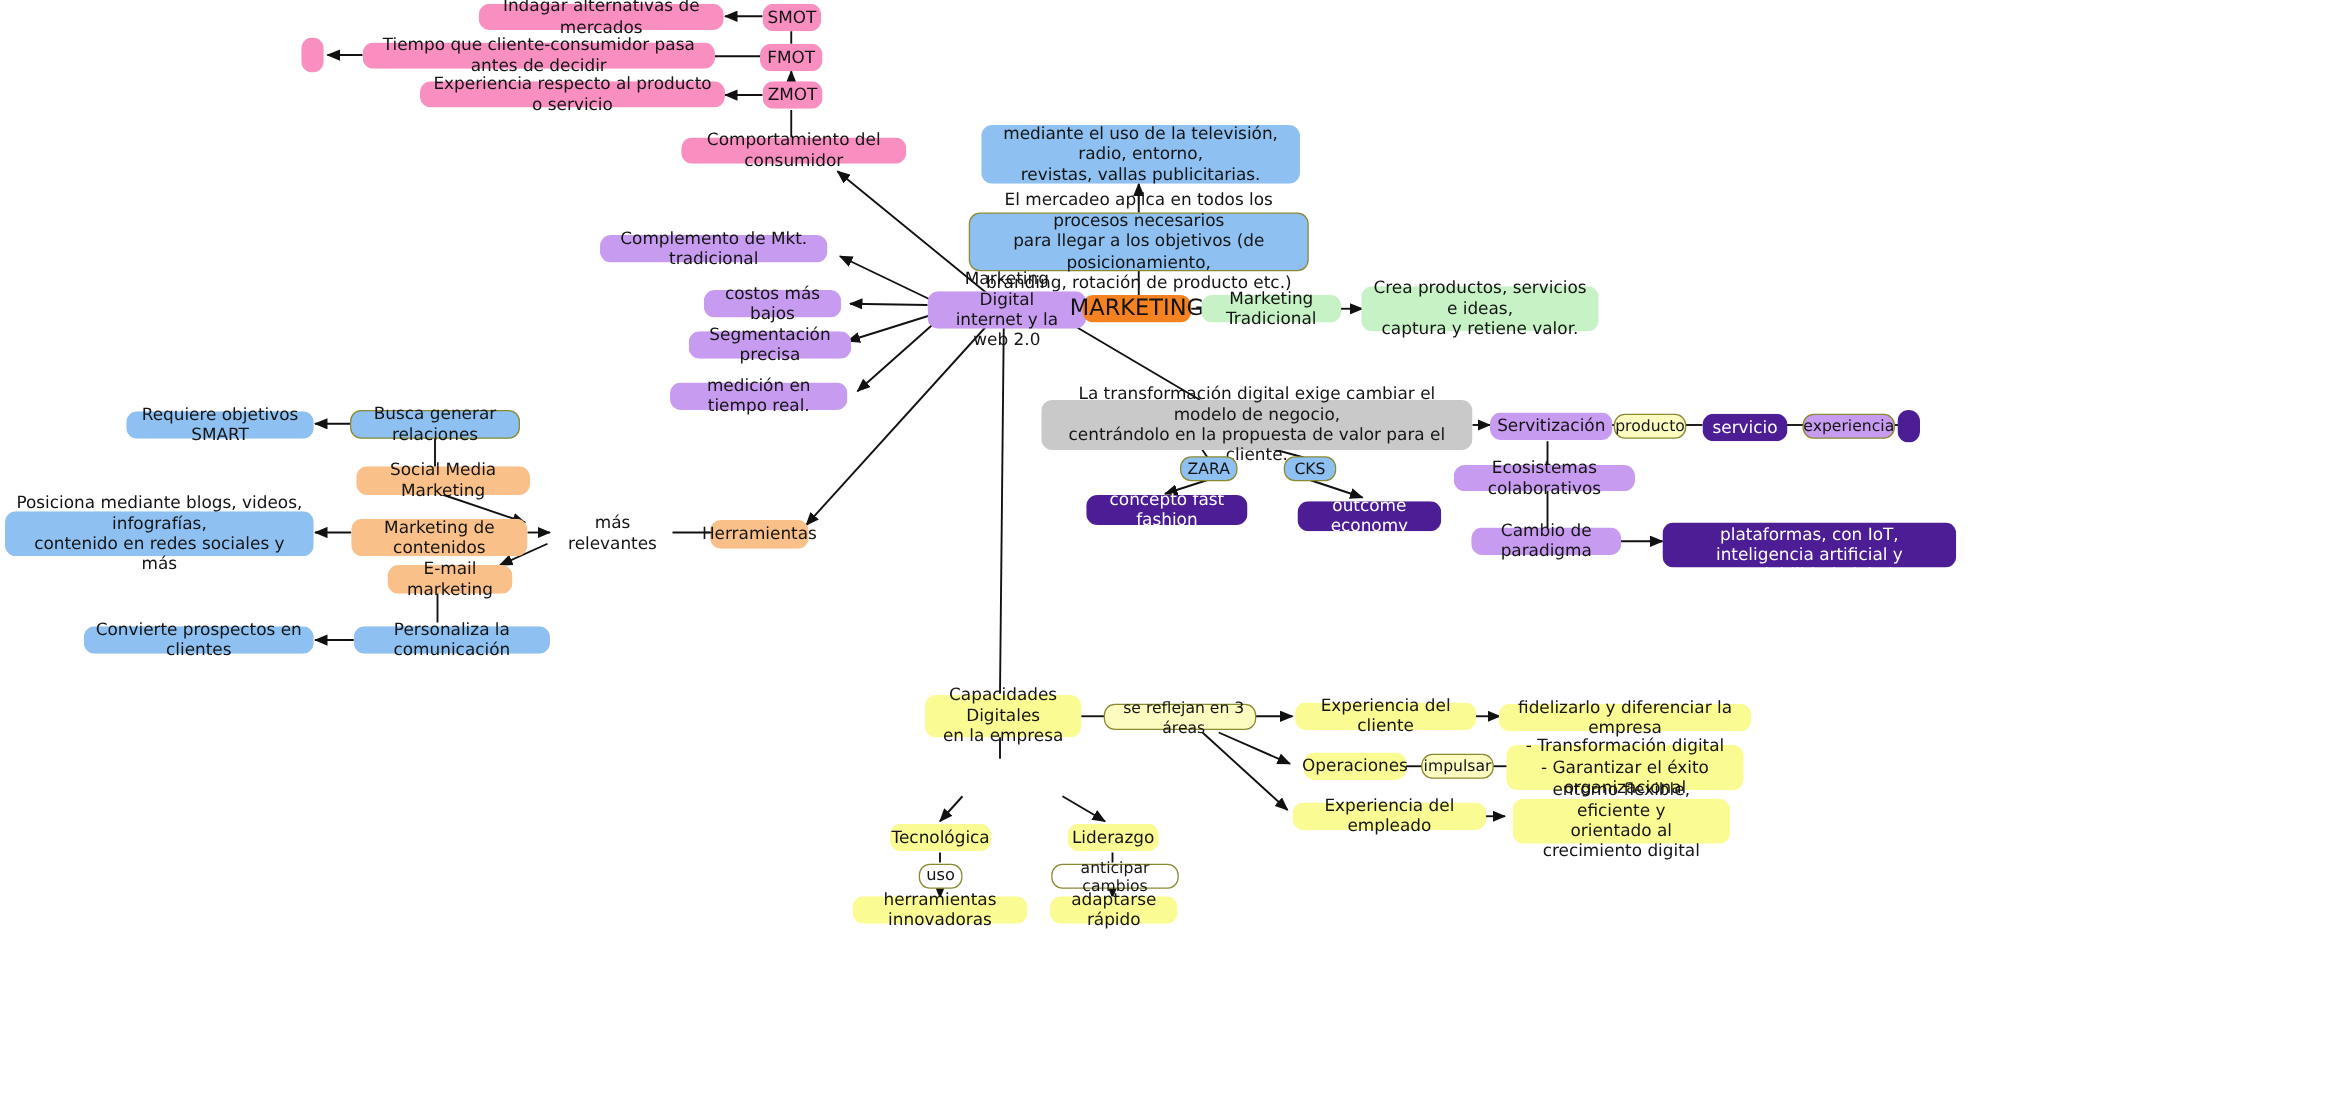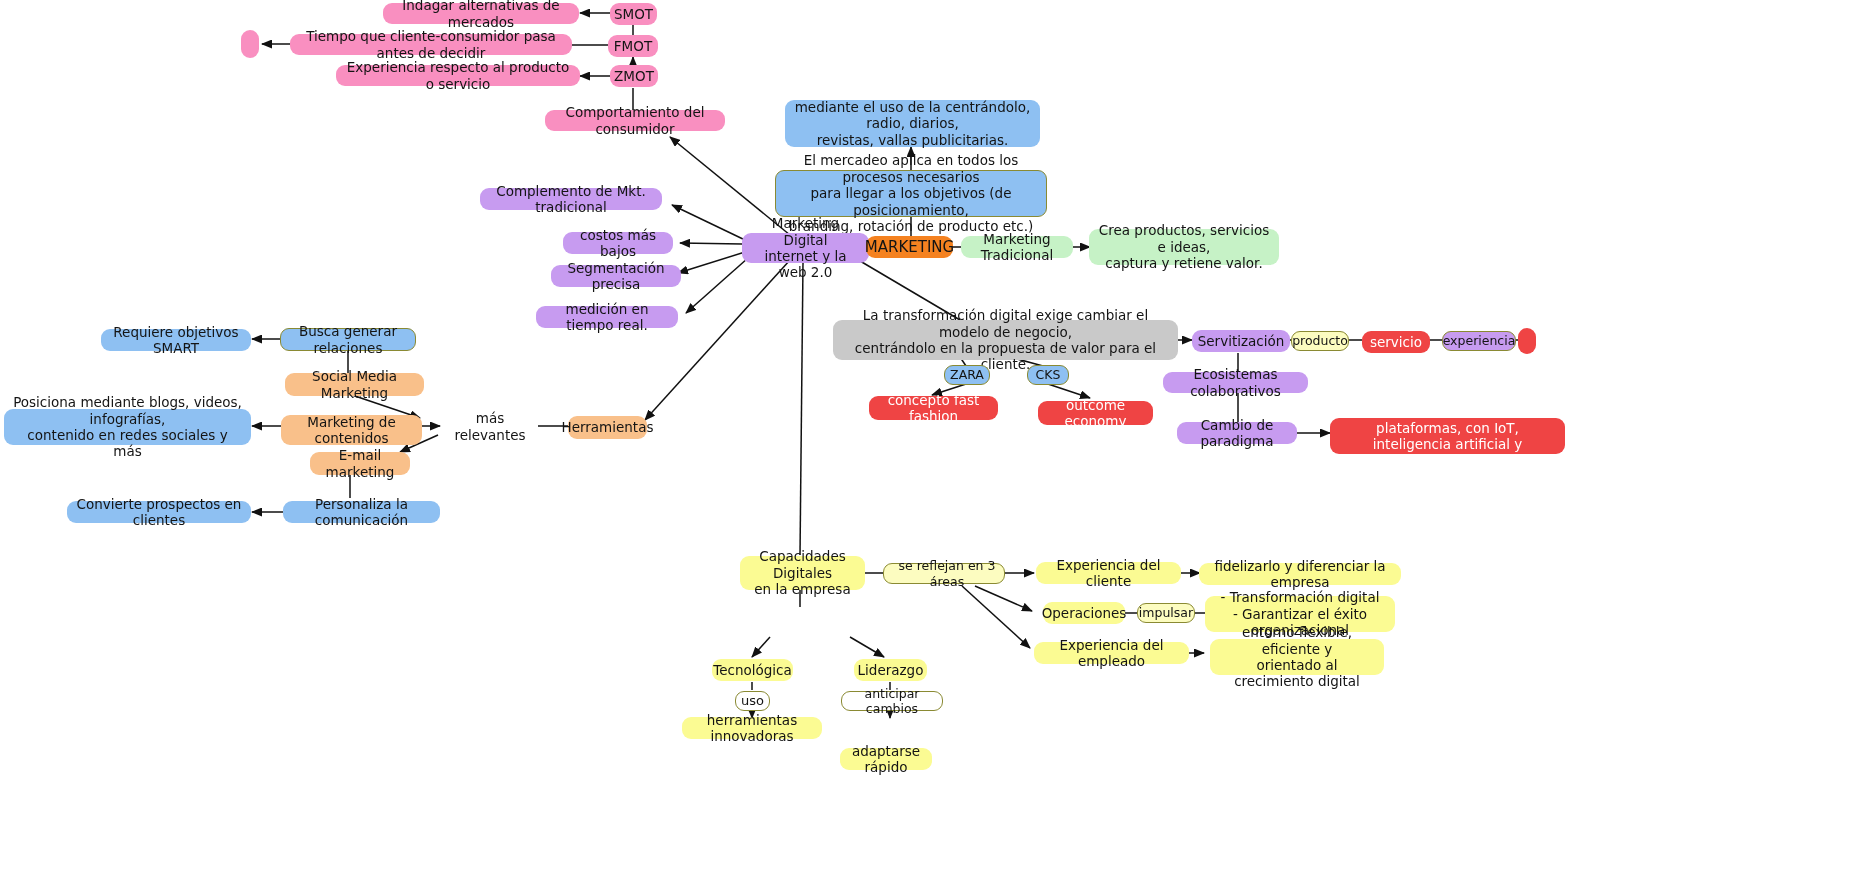--- a/index.html
+++ b/index.html
@@ -39,21 +39,21 @@
   }
   
   .pink      { background: #f98fc0; }
   .purple    { background: #c79bf0; }
   .blue      { background: #8ec0f2; }
   .blue-ol   { background: #8ec0f2; border: 1.6px solid #8a8a33; }
   .green     { background: #c6f2c6; }
   .orange    { background: #f58220; }
   .peach     { background: #f9c08a; }
   .grey      { background: #c9c9c9; }
-  .brightblue{ background: #ef4444; color:#ffffff; }
+  .brightblue{ background: #4c1d95; color:#ffffff; }
   .yellow    { background: #fbfb93; }
   .yellow-ol { background: #fcfcc0; border: 1.6px solid #8a8a33; }
   .white-ol  { background: #ffffff; border: 1.4px solid #8a8a33; }
   .plain     { background: transparent; }
   .blue-ol2  { background: #8ec0f2; border: 1.6px solid #8a8a33; }
   .purple-ol { background: #c79bf0; border: 1.4px solid #8a8a33; }
 
   .pill { border-radius: 14px; }
 </style>
 </head>
@@ -147,34 +147,34 @@
 
   <div class="node pink" style="left:290px; top:34px; width:282px; height:21px;">Tiempo que cliente-consumidor pasa antes de decidir</div>
   <div class="node pink" style="left:608px; top:35px; width:50px; height:22px;">FMOT</div>
   <div class="node pink pill" style="left:241px; top:30px; width:18px; height:28px;"></div>
 
   <div class="node pink" style="left:336px; top:65px; width:244px; height:21px;">Experiencia respecto al producto o servicio</div>
   <div class="node pink" style="left:610px; top:65px; width:48px; height:22px;">ZMOT</div>
 
   <div class="node pink" style="left:545px; top:110px; width:180px; height:21px;">Comportamiento del consumidor</div>
 
-  <div class="node blue" style="left:785px; top:100px; width:255px; height:47px;">mediante el uso de la centrándolo, radio, diarios,
+  <div class="node blue" style="left:785px; top:100px; width:255px; height:47px;">mediante el uso de la televisión, radio, entorno,
 revistas, vallas publicitarias.</div>
   <div class="node blue-ol" style="left:775px; top:170px; width:272px; height:47px;">El mercadeo aplica en todos los procesos necesarios
 para llegar a los objetivos (de posicionamiento,
 branding, rotación de producto etc.)</div>
 
   <div class="node purple" style="left:480px; top:188px; width:182px; height:22px;">Complemento de Mkt. tradicional</div>
   <div class="node purple" style="left:563px; top:232px; width:110px; height:22px;">costos más bajos</div>
   <div class="node purple" style="left:551px; top:265px; width:130px; height:22px;">Segmentación precisa</div>
   <div class="node purple" style="left:536px; top:306px; width:142px; height:22px;">medición en tiempo real.</div>
 
   <div class="node purple" style="left:742px; top:233px; width:127px; height:30px;">Marketing Digital
 internet y la web 2.0</div>
-  <div class="node orange" style="left:866px; top:236px; width:87px; height:22px; font-size:15px;">MARKETING</div>
+  <div class="node orange" style="left:866px; top:236px; width:87px; height:22px; font-size:18px;">MARKETING</div>
   <div class="node green" style="left:961px; top:236px; width:112px; height:22px;">Marketing Tradicional</div>
   <div class="node green" style="left:1089px; top:229px; width:190px; height:36px;">Crea productos, servicios e ideas,
 captura y retiene valor.</div>
 
   <div class="node grey" style="left:833px; top:320px; width:345px; height:40px;">La transformación digital exige cambiar el modelo de negocio,
 centrándolo en la propuesta de valor para el cliente.</div>
   <div class="node blue-ol" style="left:944px; top:365px; width:46px; height:20px; font-size:12.5px;">ZARA</div>
   <div class="node blue-ol" style="left:1027px; top:365px; width:42px; height:20px; font-size:12.5px;">CKS</div>
   <div class="node brightblue" style="left:869px; top:396px; width:129px; height:24px;">concepto fast fashion</div>
   <div class="node brightblue" style="left:1038px; top:401px; width:115px; height:24px;">outcome economy</div>
@@ -216,15 +216,15 @@
 
   <div class="node yellow" style="left:1034px; top:642px; width:155px; height:22px;">Experiencia del empleado</div>
   <div class="node yellow" style="left:1210px; top:639px; width:174px; height:36px;">entorno flexible, eficiente y
 orientado al crecimiento digital</div>
 
   <div class="node yellow" style="left:712px; top:659px; width:81px; height:22px;">Tecnológica</div>
   <div class="node yellow" style="left:854px; top:659px; width:73px; height:22px;">Liderazgo</div>
   <div class="node white-ol" style="left:735px; top:691px; width:35px; height:20px; font-size:13px;">uso</div>
   <div class="node white-ol" style="left:841px; top:691px; width:102px; height:20px; font-size:12.5px;">anticipar cambios</div>
   <div class="node yellow" style="left:682px; top:717px; width:140px; height:22px;">herramientas innovadoras</div>
-  <div class="node yellow" style="left:840px; top:717px; width:92px; height:22px;margin-top:31px;">adaptarse rápido</div>
+  <div class="node yellow" style="left:840px; top:717px; width:102px; height:22px;">adaptarse rápido</div>
 
 </div>
 
 </body></html>

